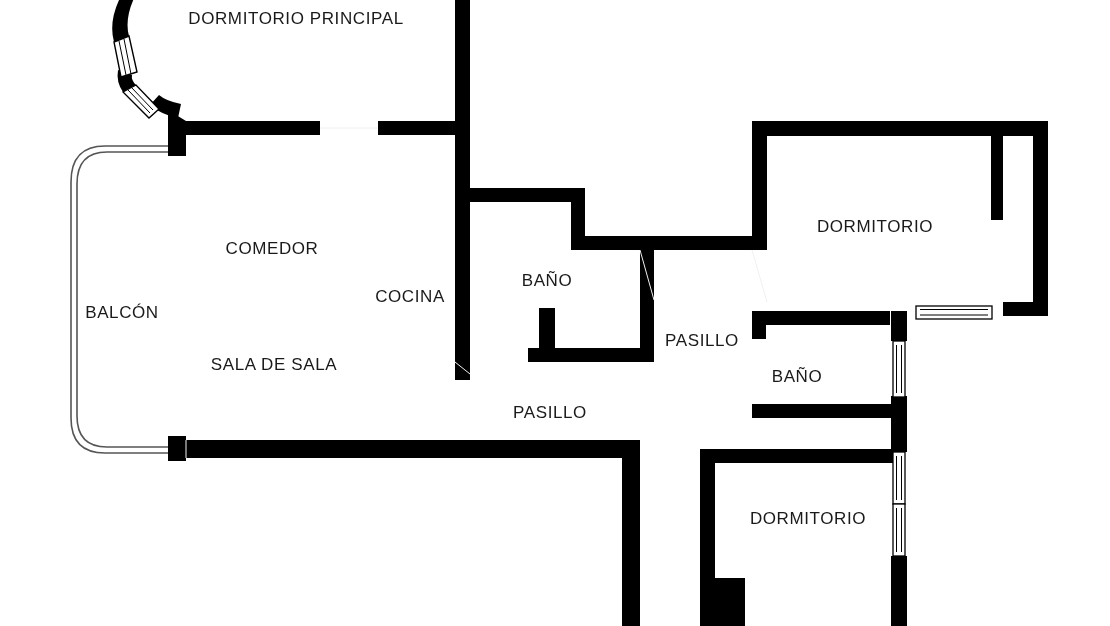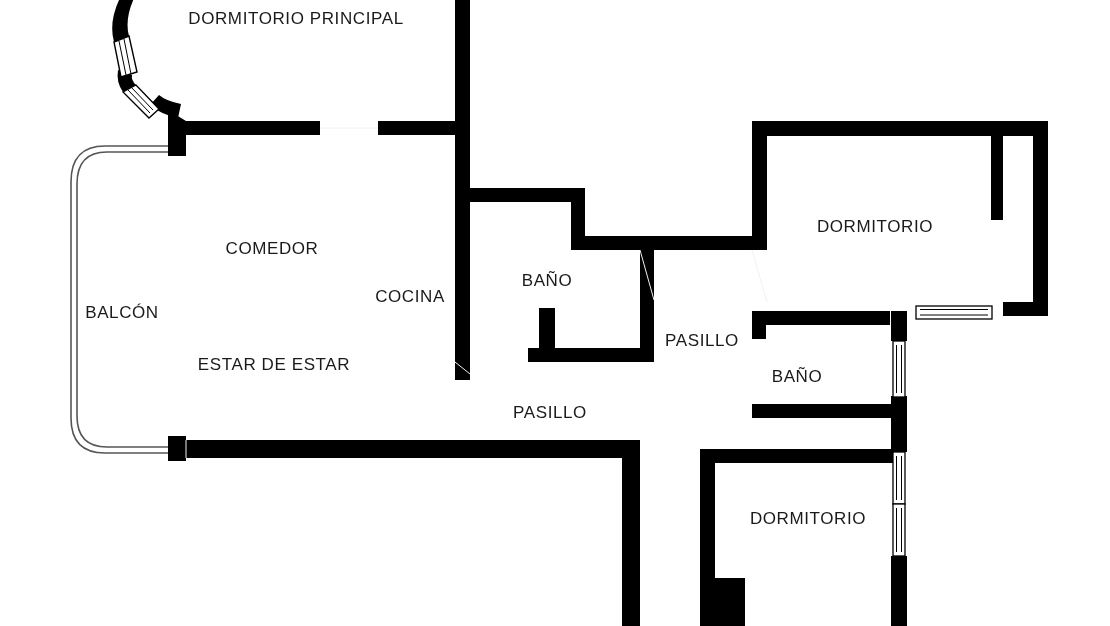--- a/index.html
+++ b/index.html
@@ -171,21 +171,21 @@
 
 
   <div class="room-label" style="left:296px; top:19px;">DORMITORIO PRINCIPAL</div>
 
   <div class="room-label" style="left:272px; top:204px;margin-top:45px;">COMEDOR</div>
 
   <div class="room-label" style="left:122px; top:313px;">BALCÓN</div>
 
   <div class="room-label" style="left:410px; top:297px;">COCINA</div>
 
-  <div class="room-label" style="left:274px; top:365px;">ESTAR DE ESTAR</div>
+  <div class="room-label" style="left:274px; top:365px;">SALA DE SALA</div>
 
   <div class="room-label" style="left:547px; top:281px;">BAÑO</div>
 
   <div class="room-label" style="left:702px; top:341px;">PASILLO</div>
 
   <div class="room-label" style="left:550px; top:413px;">PASILLO</div>
 
   <div class="room-label" style="left:875px; top:227px;">DORMITORIO</div>
 
   <div class="room-label" style="left:797px; top:377px;">BAÑO</div>

